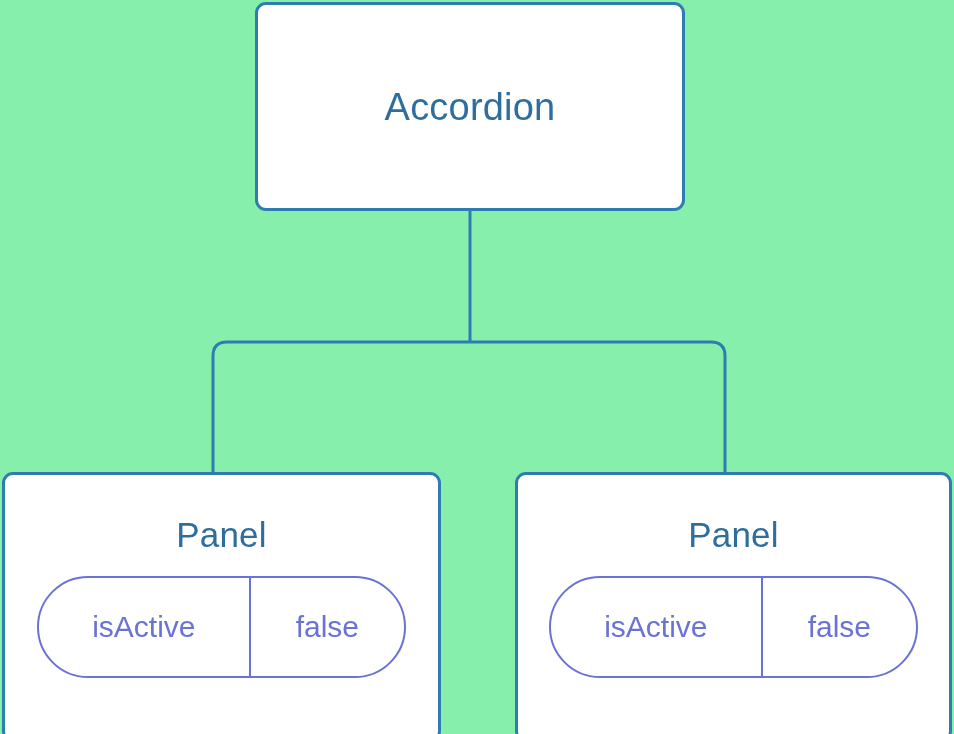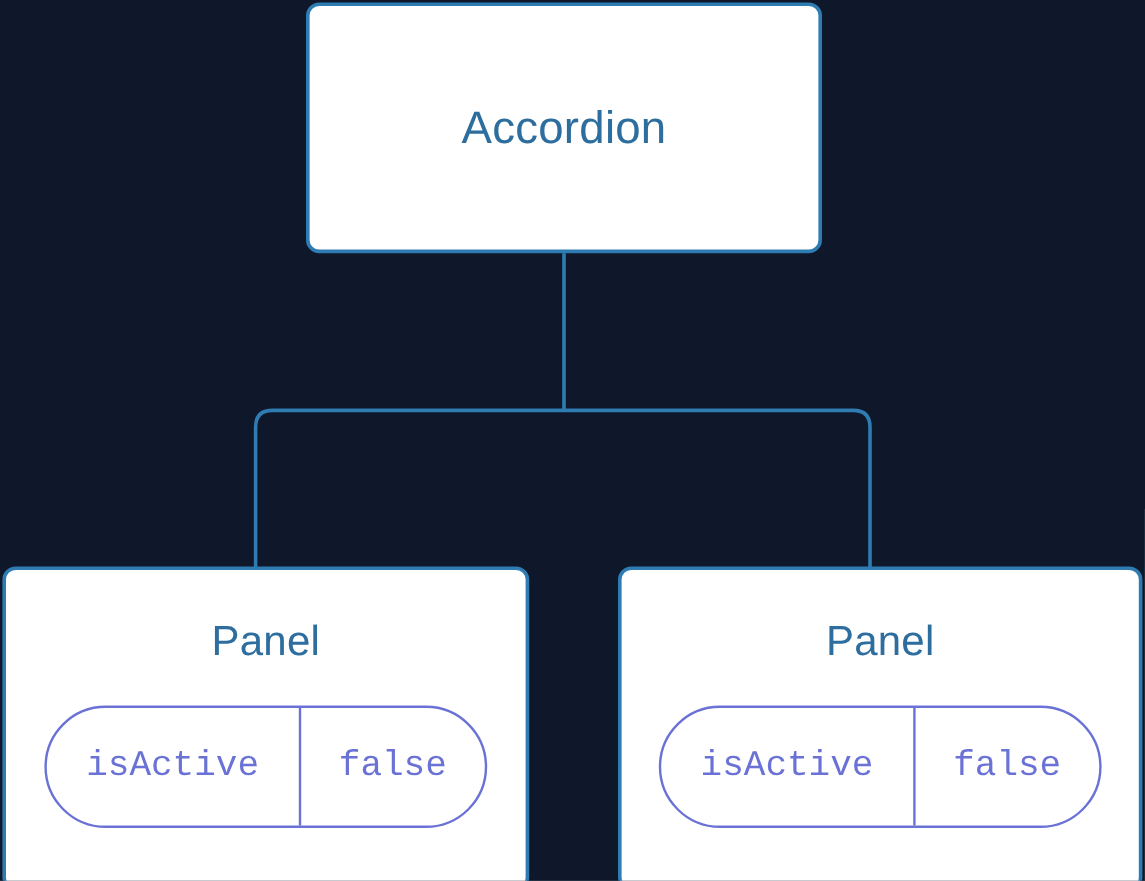--- a/index.html
+++ b/index.html
@@ -10,21 +10,21 @@
     width: 954px;
     height: 734px;
     background: #4a6670;
     font-family: "Liberation Sans", sans-serif;
     overflow: hidden;
   }
   #stage {
     position: relative;
     width: 954px;
     height: 734px;
-    background: #0f172a;
+    background: #86efac;
   }
 
   
   #connectors {
     position: absolute;
     left: 0;
     top: 0;
     width: 954px;
     height: 734px;
     z-index: 1;
@@ -72,29 +72,28 @@
   #node-panel-0 { left: 2px;   width: 439px; }
   #node-panel-1 { left: 515px; width: 437px; }
 
   .node-panel .node-title {
     font-size: 35px;
     line-height: 1;
   }
 
   
   .prop-pill {
-    margin-top: 36px;
+    margin-top: 24px;
     height: 102px;
     border: 2px solid #6b72d6;
     border-radius: 51px;
     box-sizing: border-box;
     display: flex;
     align-items: stretch;
     background: transparent;
-    font-family: Liberation Mono, monospace;
   }
   #node-panel-0 .prop-pill { width: 369px; }
   #node-panel-1 .prop-pill { width: 369px; }
 
   .prop-key,
   .prop-value {
     display: flex;
     align-items: center;
     justify-content: center;
     color: #6b72d6;

